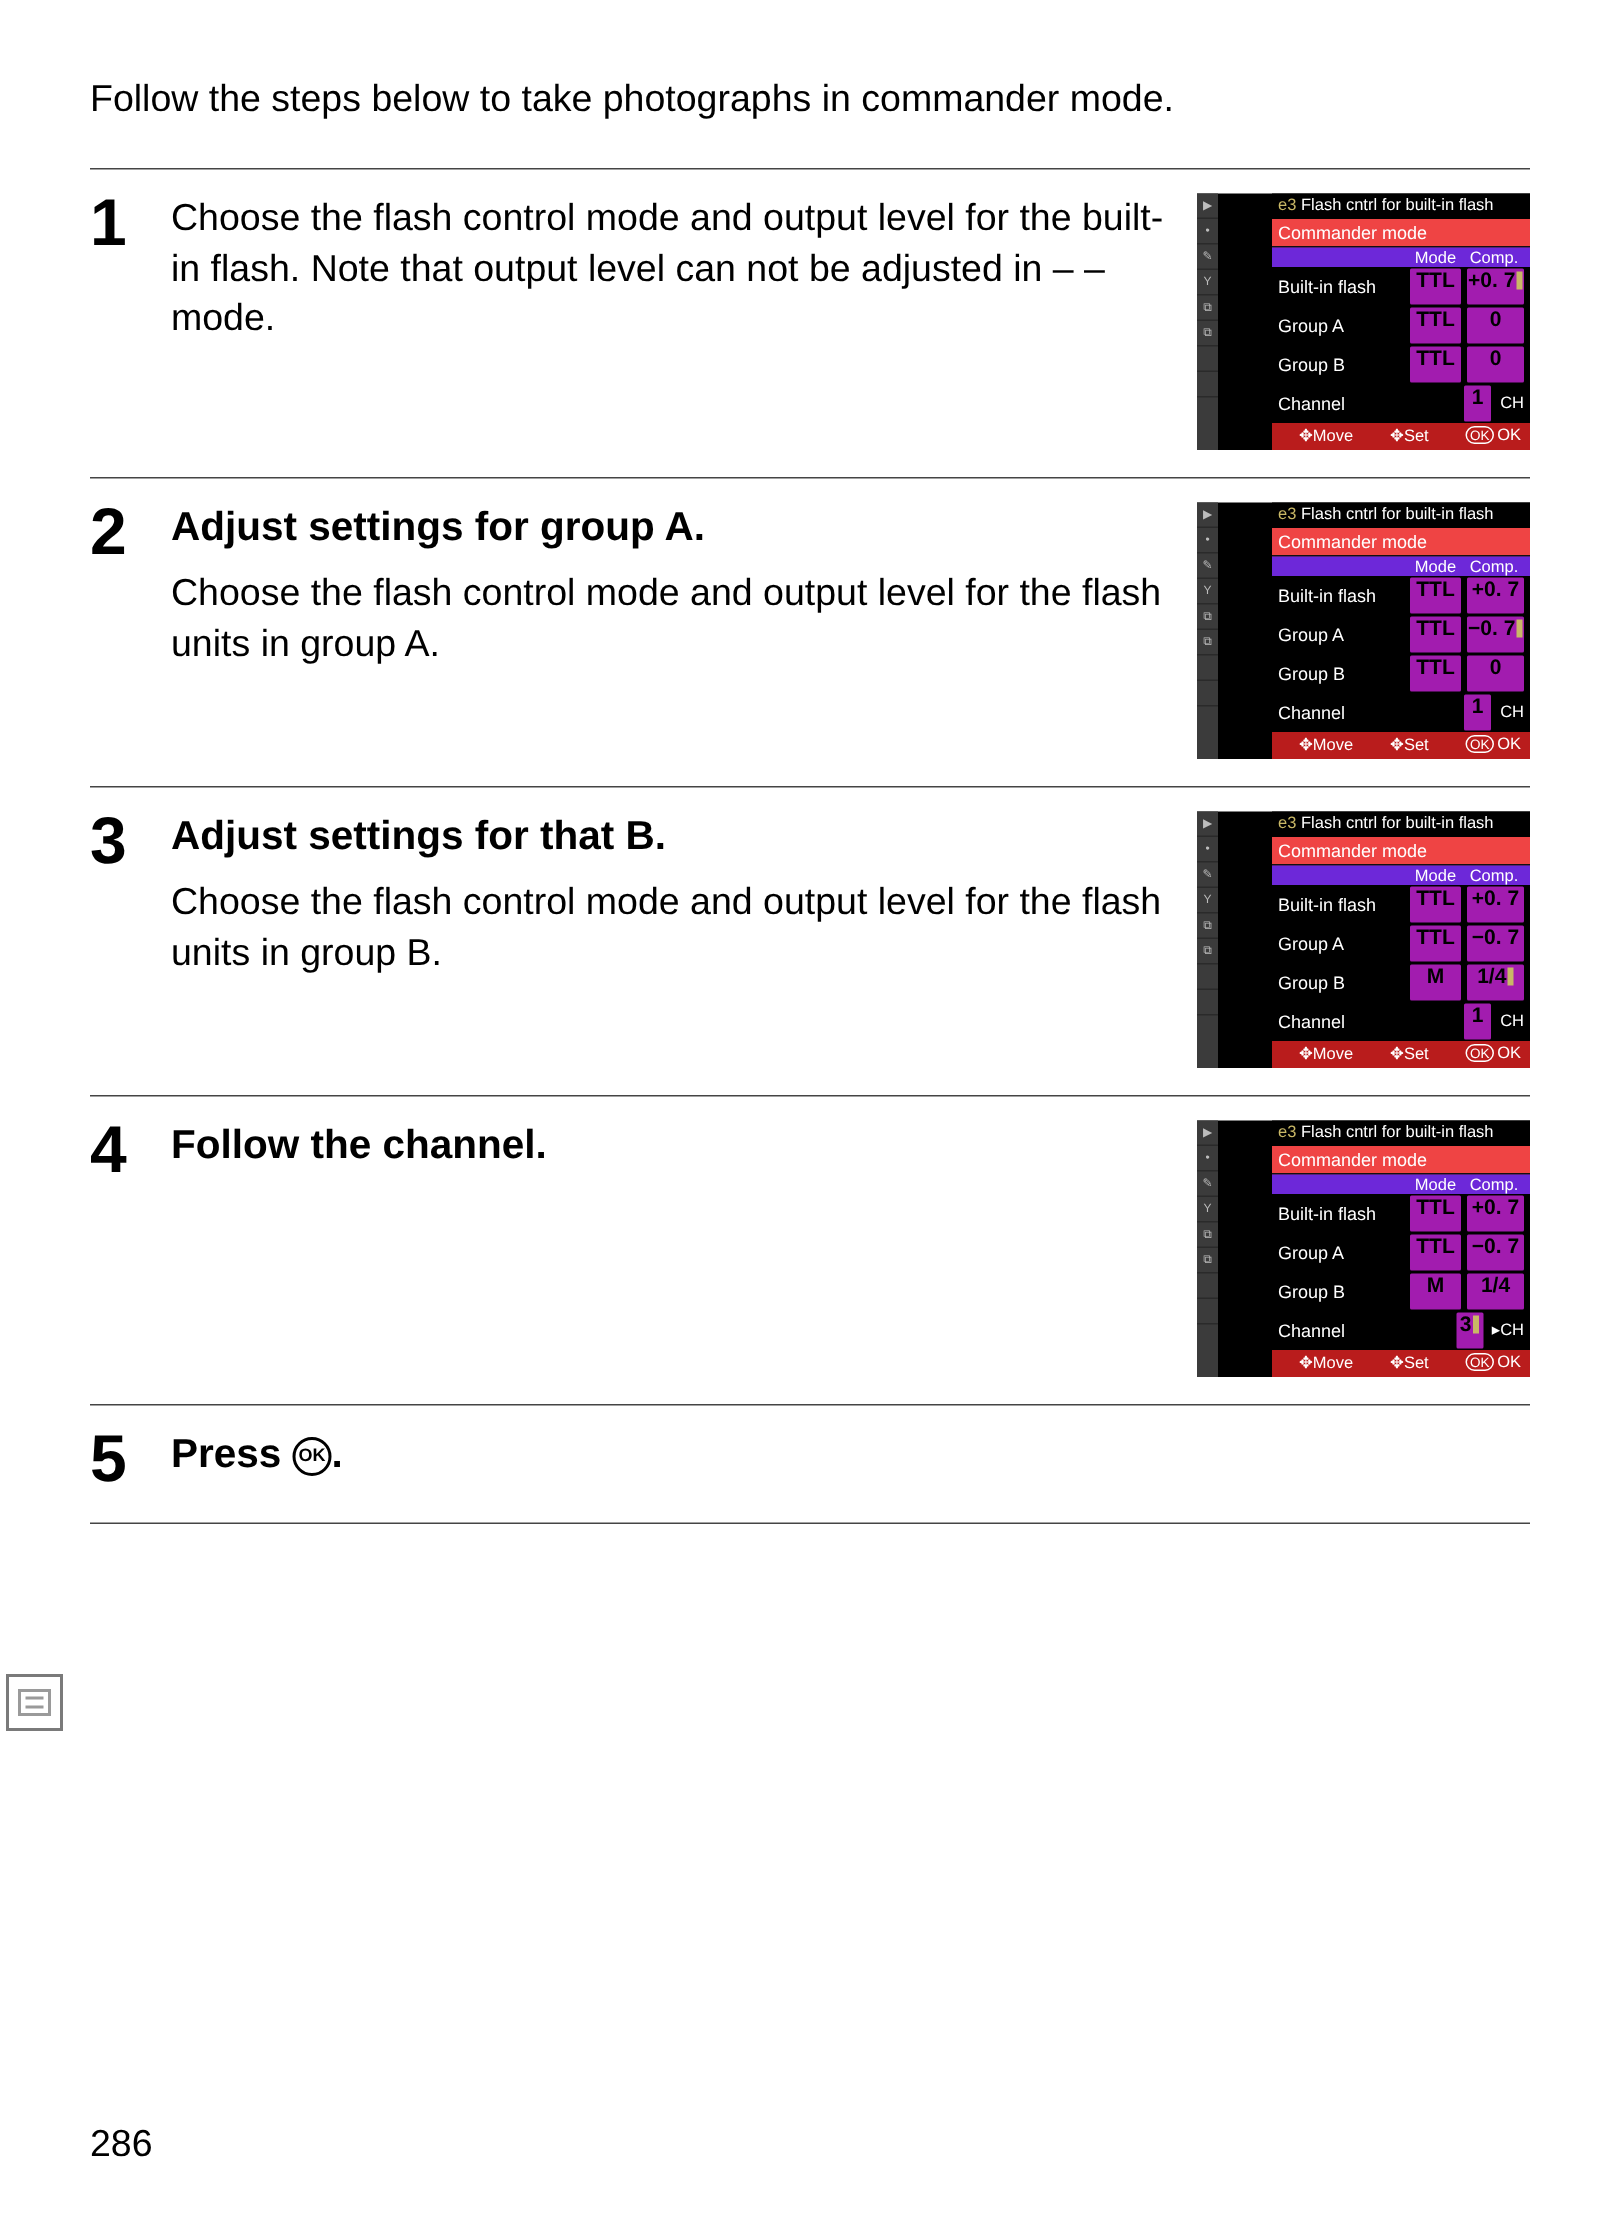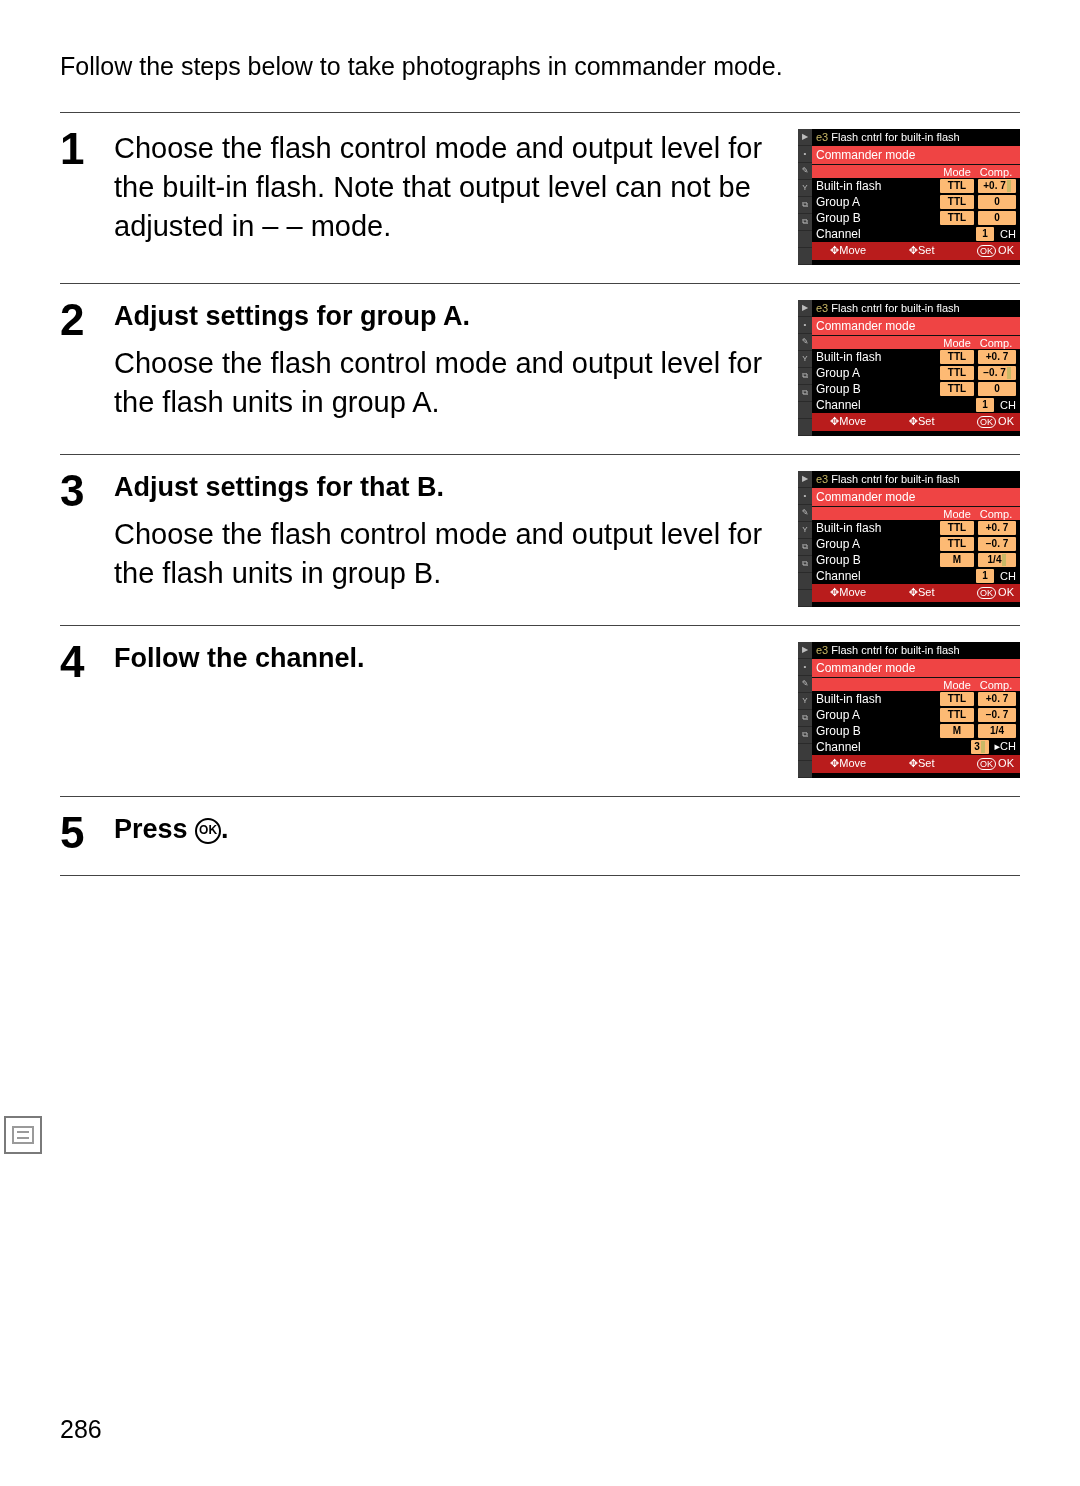--- a/index.html
+++ b/index.html
@@ -48,21 +48,21 @@
   .step-title .ok-inline {
     display: inline-flex;
     vertical-align: middle;
     width: 26px; height: 26px;
     border: 2px solid #000; border-radius: 50%;
     font-size: 12px; font-weight: 700;
     align-items: center; justify-content: center;
     padding-bottom: 1px;
   }
   .step-desc {
-    font-size: 29px;
+    font-size: 25px;
     line-height: 1.35;
   }
   
   .lcd {
     width: 222px;
     flex: 0 0 222px;
     background: #000;
     color: #fff;
     font-family: Arial, sans-serif;
     font-size: 12px;
@@ -78,57 +78,57 @@
   }
   .side-cell {
     height: 17px;
     border-bottom: 1px solid #2a2a2a;
     font-size: 8px;
     color: #bdbdbd;
     display: flex;
     align-items: center;
     justify-content: center;
   }
-  .lcd-main { flex: 1; }
+  .lcd-main { flex: 1; margin-left: 36px; }
   .lcd-title {
     background: #000;
     color: #fff;
     padding: 2px 4px;
     font-size: 11px;
     border-bottom: 1px solid #000;
   }
   .lcd-title .e3 { color: #c9b866; }
   .lcd-sub {
     background: #ef4444;
     padding: 2px 4px;
     font-size: 12px;
     border-bottom: 1px solid #111;
   }
   .lcd-hdr {
     display: flex;
     font-size: 11px;
     padding: 1px 4px 0 4px;
-    background:#ef4444;
+    background:#6d28d9;
   }
   .lcd-hdr .sp { flex: 1; }
   .lcd-hdr .mode-h { width: 38px; text-align: center; }
   .lcd-hdr .comp-h { width: 40px; text-align: center; }
   .lcd-row {
     display: flex;
     align-items: center;
     padding: 1px 4px;
     font-size: 12px;
     background:#000;
   }
   .lcd-row .label { flex: 1; }
   .val-box {
-    width: 34px; height: 14px;
-    background: #fdba74;
+    width: 34px; height: 24px;
+    background: #a21caf;
     color: #000;
-    font-size: 10px;
+    font-size: 14px;
     font-weight: 700;
     text-align: center;
     line-height: 14px;
     margin-left: 4px;
     border-radius: 1px;
   }
   .val-box.narrow { width: 18px; }
   .comp-box { width: 38px; }
   .hl::after{
     content:'';

